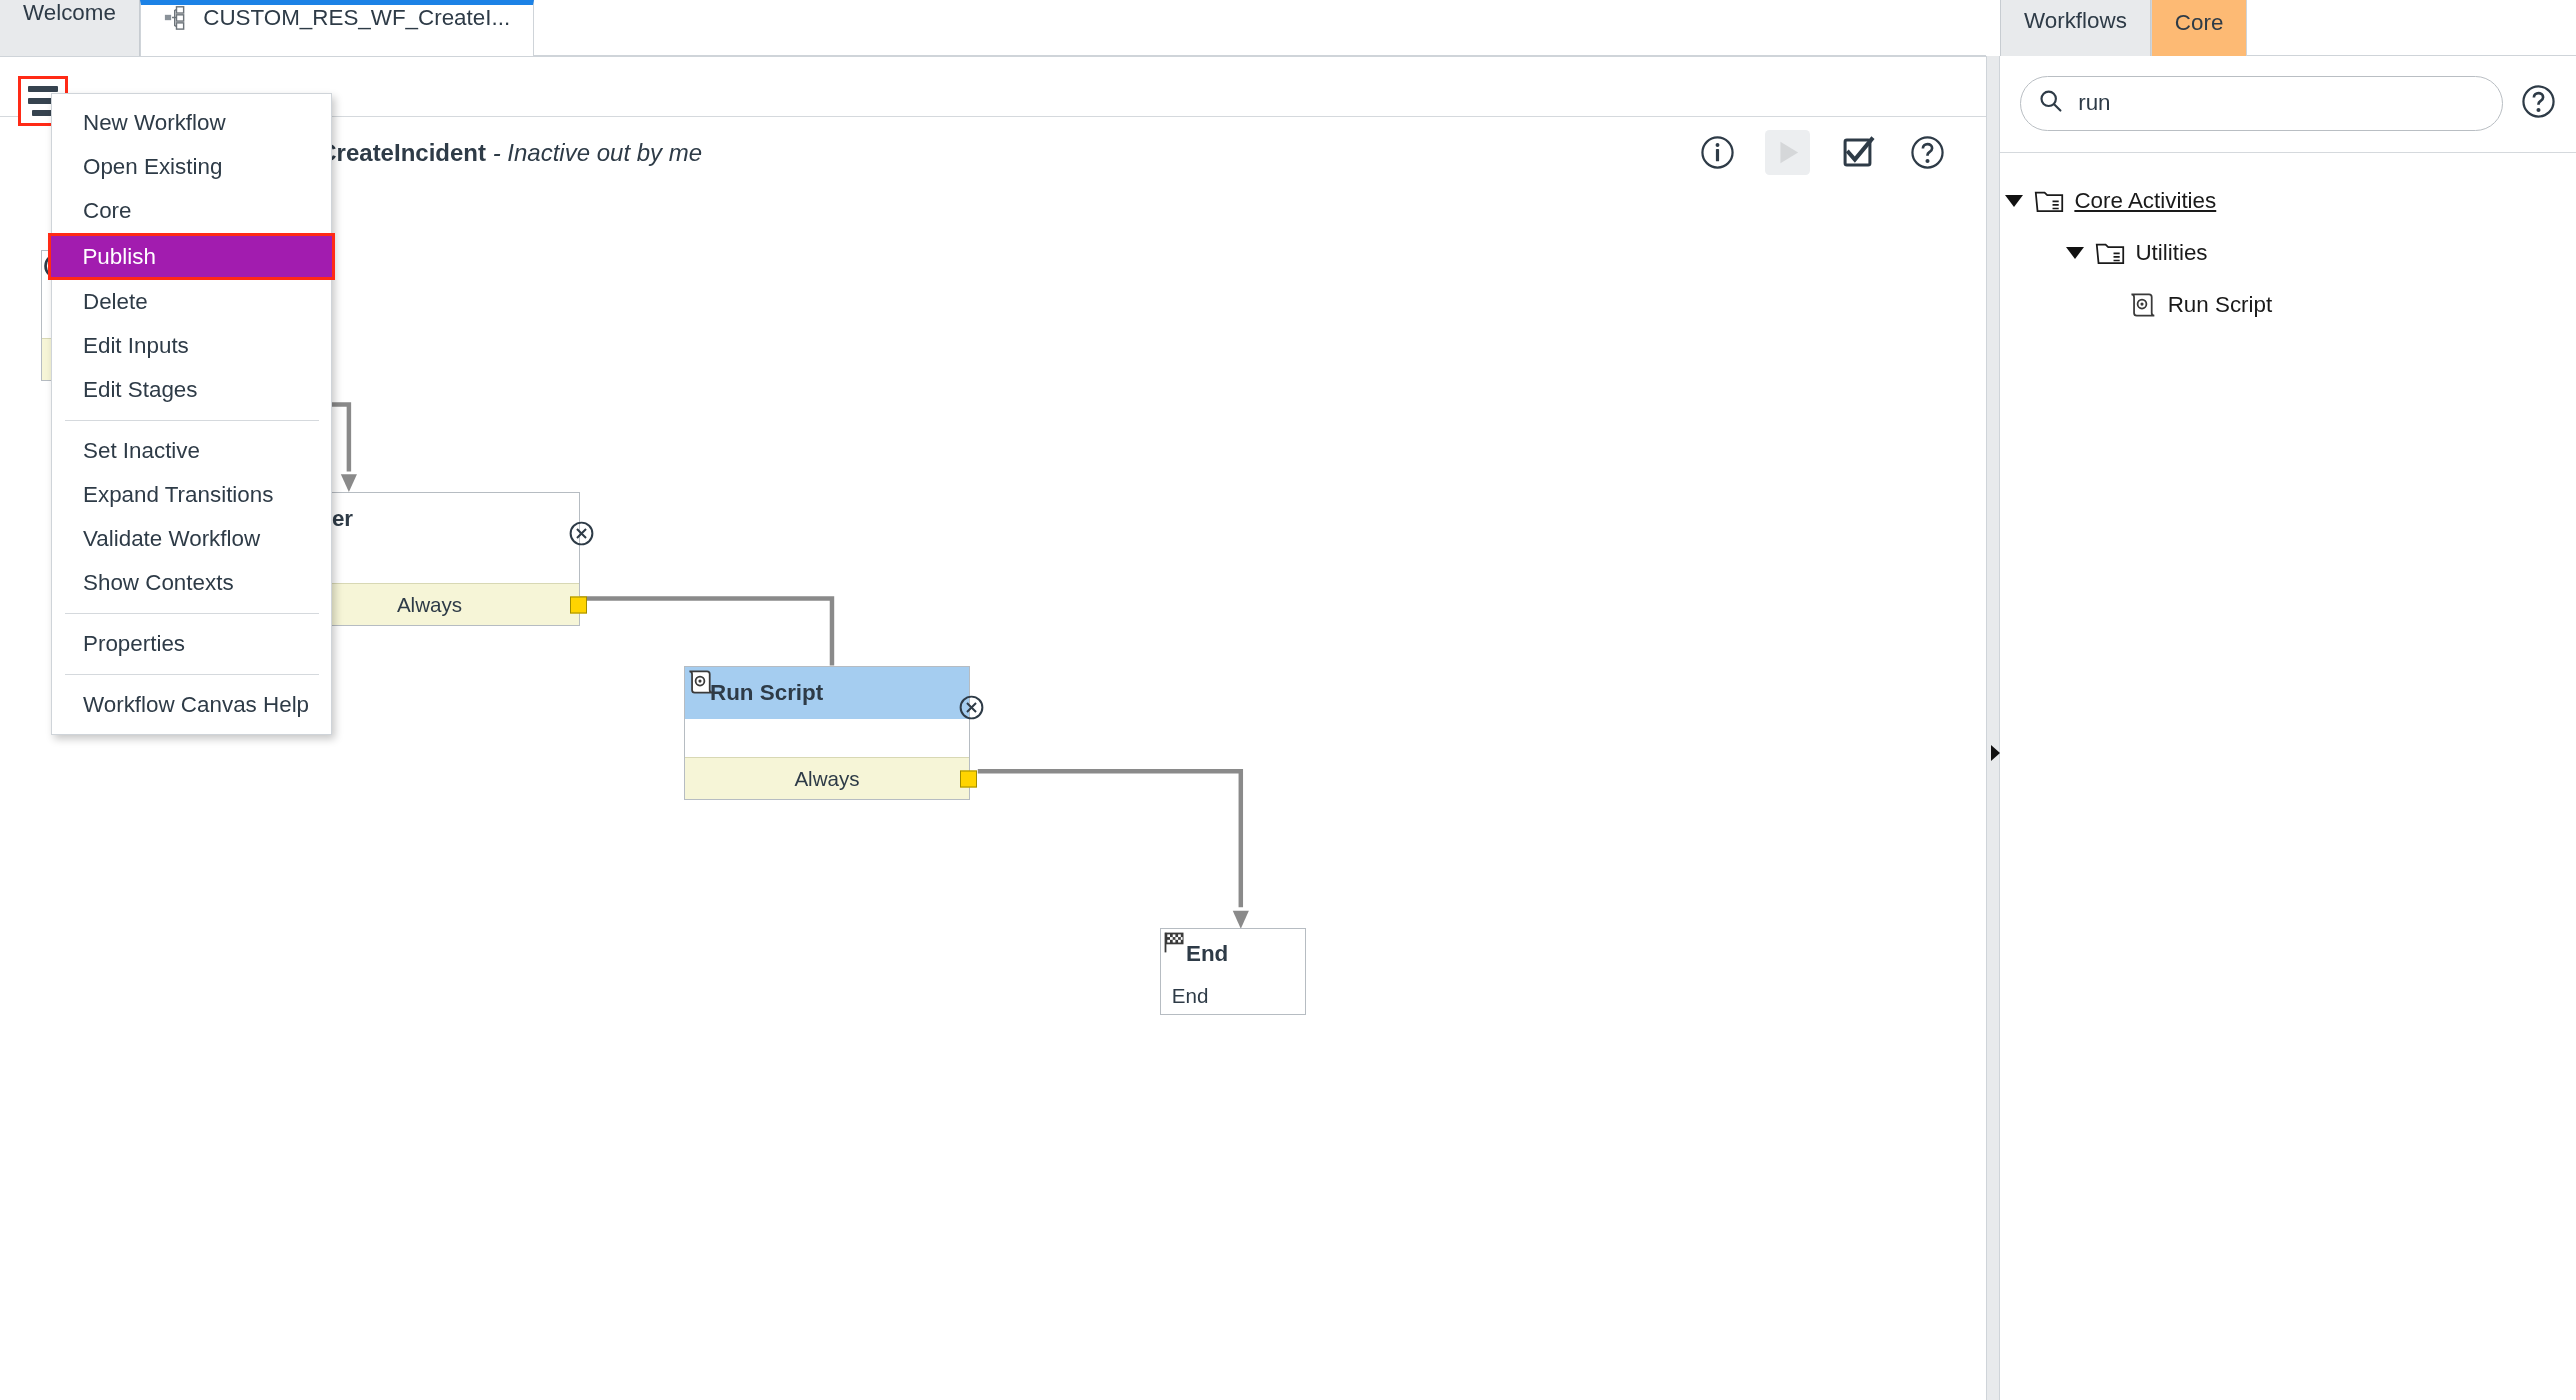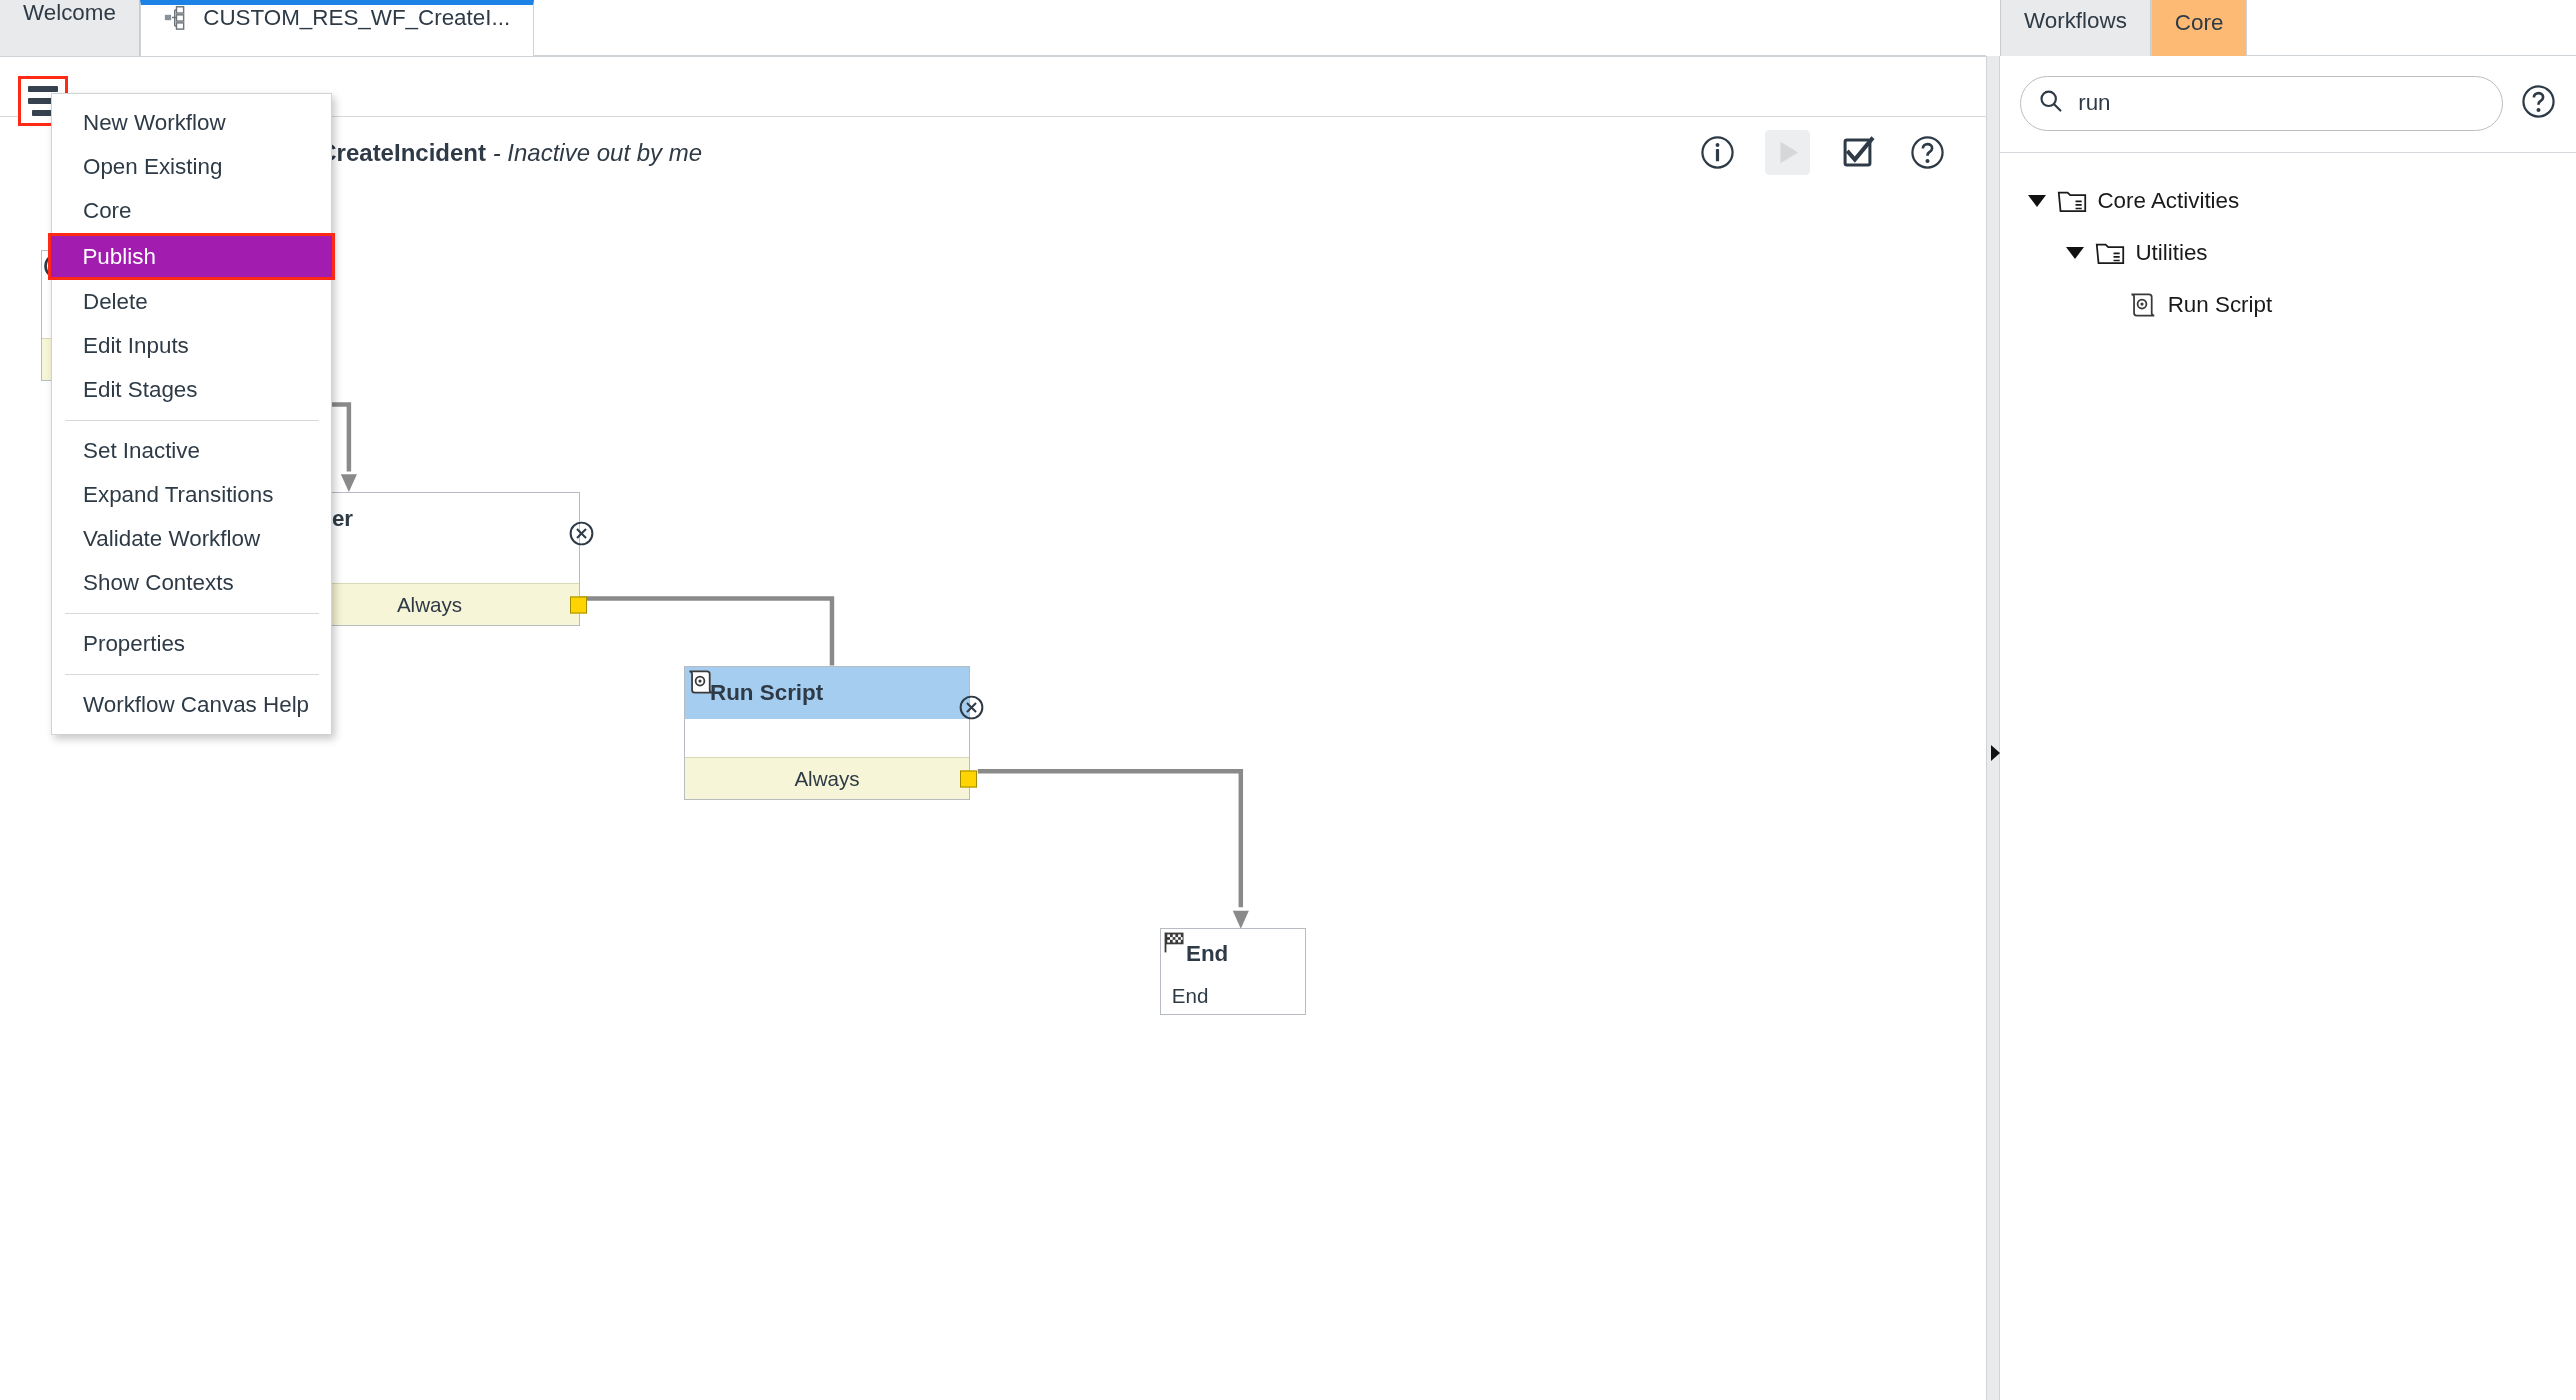--- a/index.html
+++ b/index.html
@@ -501,21 +501,21 @@
       <span>
         <svg width="39" height="39" viewBox="0 0 44 44">
           <circle cx="22" cy="22" r="17" fill="none" stroke="#2e3b47" stroke-width="2.5"></circle>
           <path d="M16.8 17.5c0-3 2.3-5 5.2-5 3 0 5.2 1.9 5.2 4.6 0 2.4-1.5 3.4-3.1 4.5-1.3.9-2.1 1.7-2.1 3.3v.7" fill="none" stroke="#2e3b47" stroke-width="3"></path>
           <circle cx="22" cy="31.5" r="2.3" fill="#2e3b47"></circle>
         </svg>
       </span>
     </div>
 
     <div class="tree">
-      <div class="tree-row" style="padding-left:28px;">
+      <div class="tree-row" style="padding-left:5px;text-decoration:underline;">
         <span class="caret"></span>
         <span class="ticon">
           <svg width="30" height="27" viewBox="0 0 34 30">
             <path d="M2 6 h10 l3 3 h17 v18 h-28 z" fill="#ffffff" stroke="#1a1a1a" stroke-width="2"></path>
             <path d="M21 16 h7 M21 20 h7 M21 24 h7" stroke="#1a1a1a" stroke-width="1.8"></path>
           </svg>
         </span>
         <span>Core Activities</span>
       </div>
 

